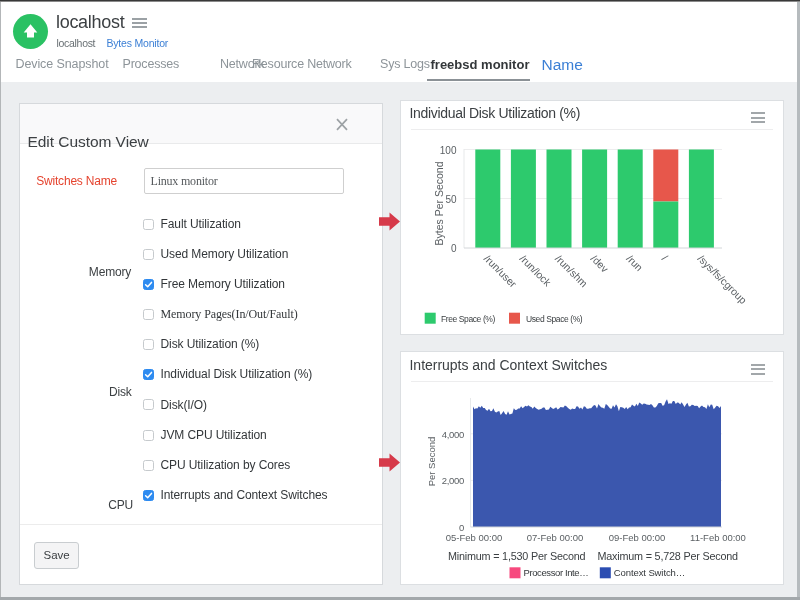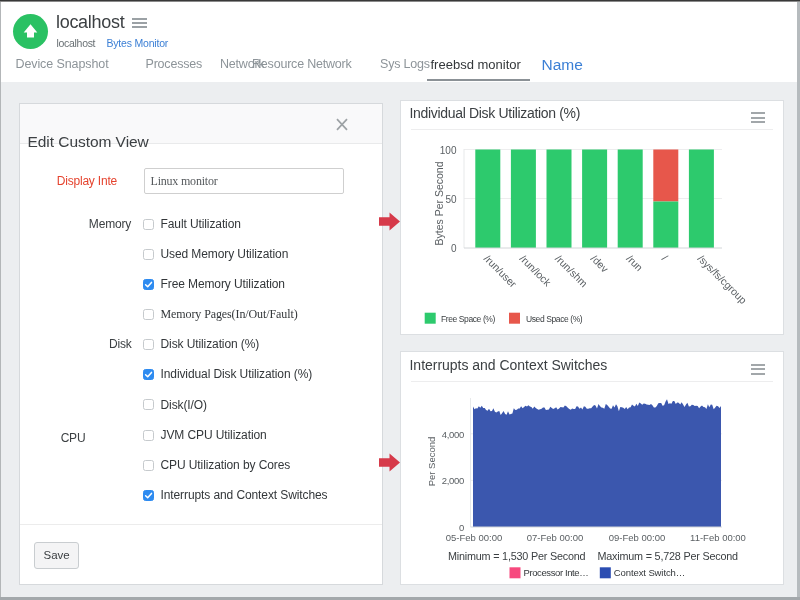--- a/index.html
+++ b/index.html
@@ -2,63 +2,63 @@
 <html><head><meta charset="utf-8"><style>
 *{margin:0;padding:0;box-sizing:border-box;}
 html,body{width:800px;height:600px;overflow:hidden;}
 body{font-family:"Liberation Sans",sans-serif;position:relative;background:#fff;}
 .abs{position:absolute;}
 .hamb i{display:block;background:#9ba1a5;height:2.4px;margin-bottom:1.7px;}
 .hamb2 i{display:block;background:#a2a7aa;height:2.3px;margin-bottom:2.3px;}
 .cb{position:absolute;width:11px;height:11px;border:1px solid #c6cacd;border-radius:2.5px;background:#fff;}
 .cb.on{background:#2e8bf0;border-color:#2e8bf0;}
 .cklabel{position:absolute;font-size:12px;letter-spacing:-0.1px;color:#33373a;white-space:nowrap;}
-.grplabel{position:absolute;font-size:12px;letter-spacing:-0.2px;color:#3c4043;text-align:right;width:120px;}
+.grplabel{position:absolute;font-size:12px;letter-spacing:-0.2px;color:#3c4043;text-align:right;width:120px;margin-top:48px;}
 .nav{position:absolute;font-size:12.5px;letter-spacing:-0.2px;color:#8d9499;white-space:nowrap;}
 svg text{font-family:"Liberation Sans",sans-serif;}
 </style></head>
 <body>
 <div class="abs" style="left:0;top:82px;width:800px;height:515px;background:#eceef0;"></div>
 
 <div class="abs" style="left:12.5px;top:14px;width:35px;height:35px;border-radius:50%;background:#2ac163;"></div>
 <svg class="abs" style="left:12.5px;top:14px;" width="35" height="35" viewBox="0 0 35 35">
  <path d="M17.5 10.2 L24.3 18.6 L21 18.6 L21 23.6 L14 23.6 L14 18.6 L10.7 18.6 Z" fill="#fff"></path>
 </svg>
 <div class="abs" style="left:56px;top:12px;font-size:18px;letter-spacing:-0.3px;color:#3b3f42;">localhost</div>
 <div class="abs hamb" style="left:131.8px;top:17.8px;width:14.8px;">
     <i></i>
     <i></i>
     <i></i>
   </div>
 <div class="abs" style="left:56.5px;top:37px;font-size:10.5px;letter-spacing:-0.3px;color:#697074;">localhost</div>
 <div class="abs" style="left:106.5px;top:36.5px;font-size:10.5px;letter-spacing:-0.2px;color:#3b7fd5;">Bytes Monitor</div>
 
 <div class="nav" style="left:15.5px;top:57px;letter-spacing:-0.1px;">Device Snapshot</div>
-<div class="nav" style="left:122.5px;top:57px;margin-left:23px;">Processes</div>
+<div class="nav" style="left:122.5px;top:57px;">Processes</div>
 <div class="nav" style="left:188px;top:57px;margin-left:32px;">Network</div>
 <div class="nav" style="left:252px;top:57px;">Resource Network</div>
 <div class="nav" style="left:380px;top:57px;">Sys Logs</div>
-<div class="nav" style="left:430.5px;top:56.7px;font-size:13px;letter-spacing:0px;color:#33373a;">freebsd monitor</div>
+<div class="nav" style="left:430.5px;top:56.7px;font-size:13px;letter-spacing:0px;color:#33373a;font-weight:bold;">freebsd monitor</div>
 <div class="nav" style="left:541.5px;top:55.7px;font-size:15.5px;letter-spacing:0px;color:#3b7fd5;">Name</div>
 <div class="abs" style="left:426.5px;top:79.3px;width:103px;height:1.9px;background:#8b9196;"></div>
 
 <div class="abs" style="left:19px;top:103px;width:364px;height:482px;background:#fff;border:1px solid #d6d9dc;"></div>
 <div class="abs" style="left:20px;top:104px;width:362px;height:40px;background:#f9f9fa;border-bottom:1px solid #e9eaeb;"></div>
 <div class="abs" style="left:27.5px;top:133px;font-size:15.5px;letter-spacing:-0.05px;color:#3c4043;">Edit Custom View</div>
 <svg class="abs" style="left:336px;top:118px;" width="12" height="13" viewBox="0 0 12 13">
     <path d="M1 1.2 L11 11.8 M11 1.2 L1 11.8" stroke="#9da2a5" stroke-width="1.7"></path>
   </svg>
 
-<div class="abs" style="left:0px;top:174px;width:117px;font-size:12px;letter-spacing:-0.2px;color:#e5432e;text-align:right;">Display Inte</div>
+<div class="abs" style="left:0px;top:174px;width:117px;font-size:12px;letter-spacing:-0.2px;color:#e5432e;text-align:right;">Switches Name</div>
 <div class="abs" style="left:143.5px;top:168px;width:200px;height:25.5px;border:1px solid #cfcfcf;border-radius:2px;background:#fff;"></div>
 <div class="abs" style="left:150.5px;top:174px;font-size:12px;letter-spacing:-0.2px;color:#55595c;font-family:Liberation Serif, serif;">Linux monitor</div>
 
 <div class="grplabel" style="left:11px;top:217px;">Memory</div>
 <div class="grplabel" style="left:11.5px;top:337.4px;">Disk</div>
-<div class="grplabel" style="left:13px;top:431px;text-align:center;">CPU</div>
+<div class="grplabel" style="left:13px;top:450px;">CPU</div>
 
 <div class="cb" style="left:142.8px;top:218.8px;"></div>
 <div class="cklabel" style="left:160.5px;top:216.9px;">Fault Utilization</div>
 <div class="cb" style="left:142.8px;top:248.9px;"></div>
 <div class="cklabel" style="left:160.5px;top:247.0px;">Used Memory Utilization</div>
 <div class="cb on" style="left:142.8px;top:279.0px;">
     <svg width="11" height="11" viewBox="0 0 11 11" style="position:absolute;left:-1px;top:-1px;">
       <path d="M2.6 5.7 L4.7 7.8 L8.5 3.4" stroke="#fff" stroke-width="1.5" fill="none" stroke-linecap="round" stroke-linejoin="round"></path>
     </svg>
   </div>

